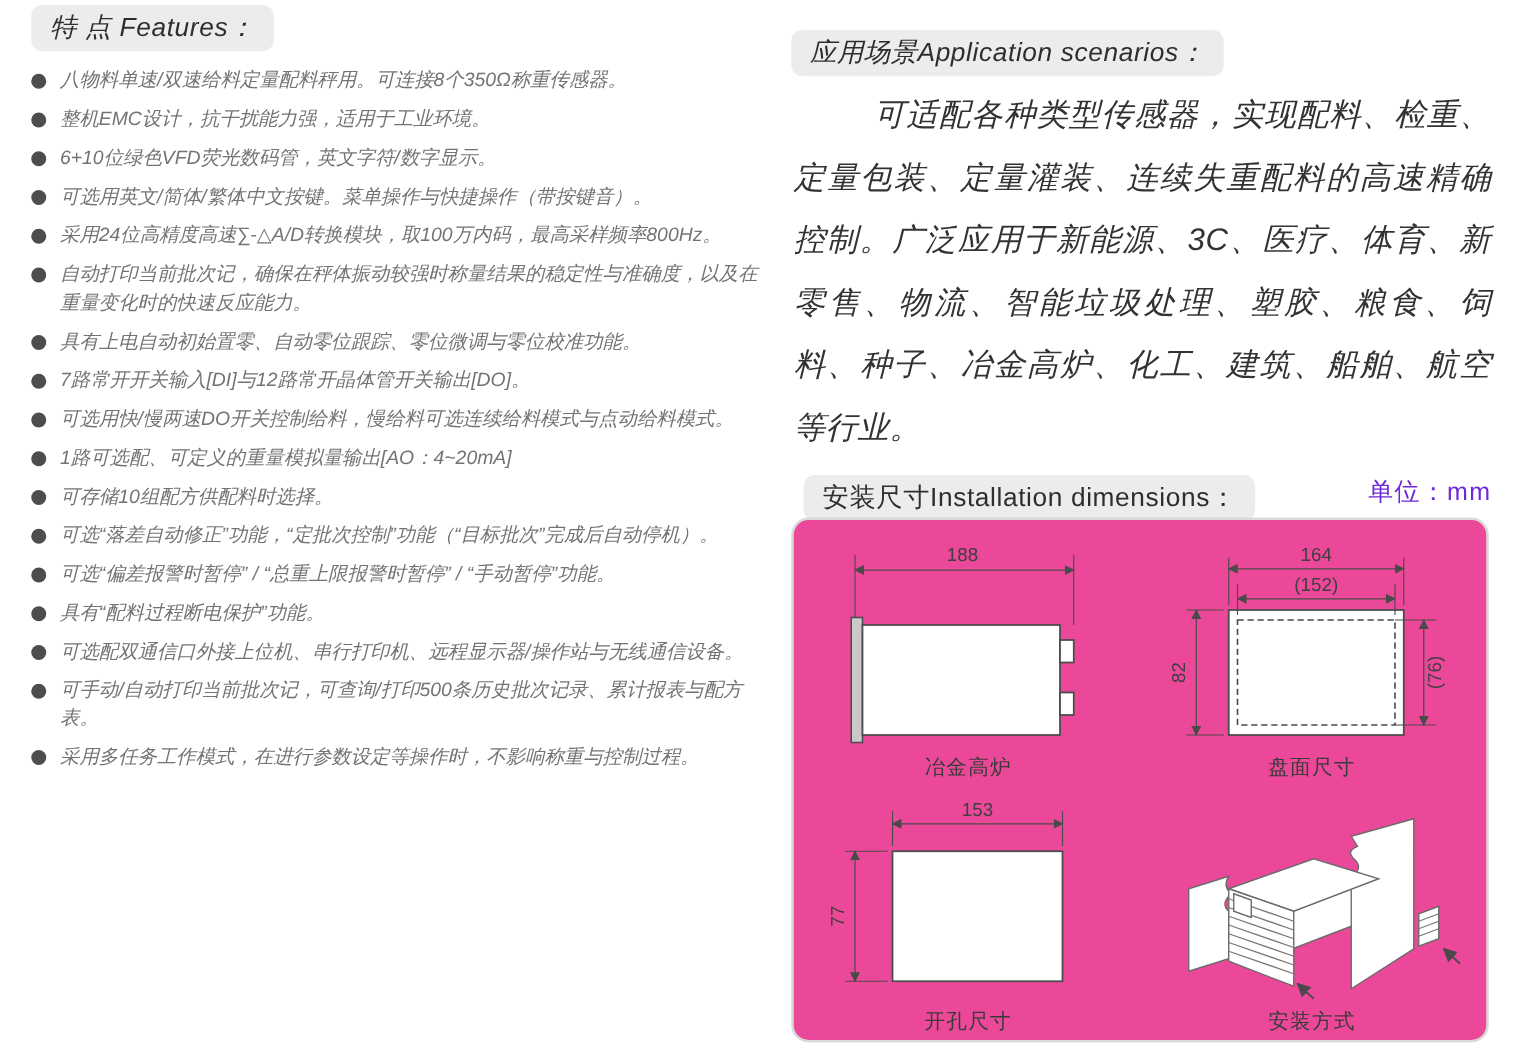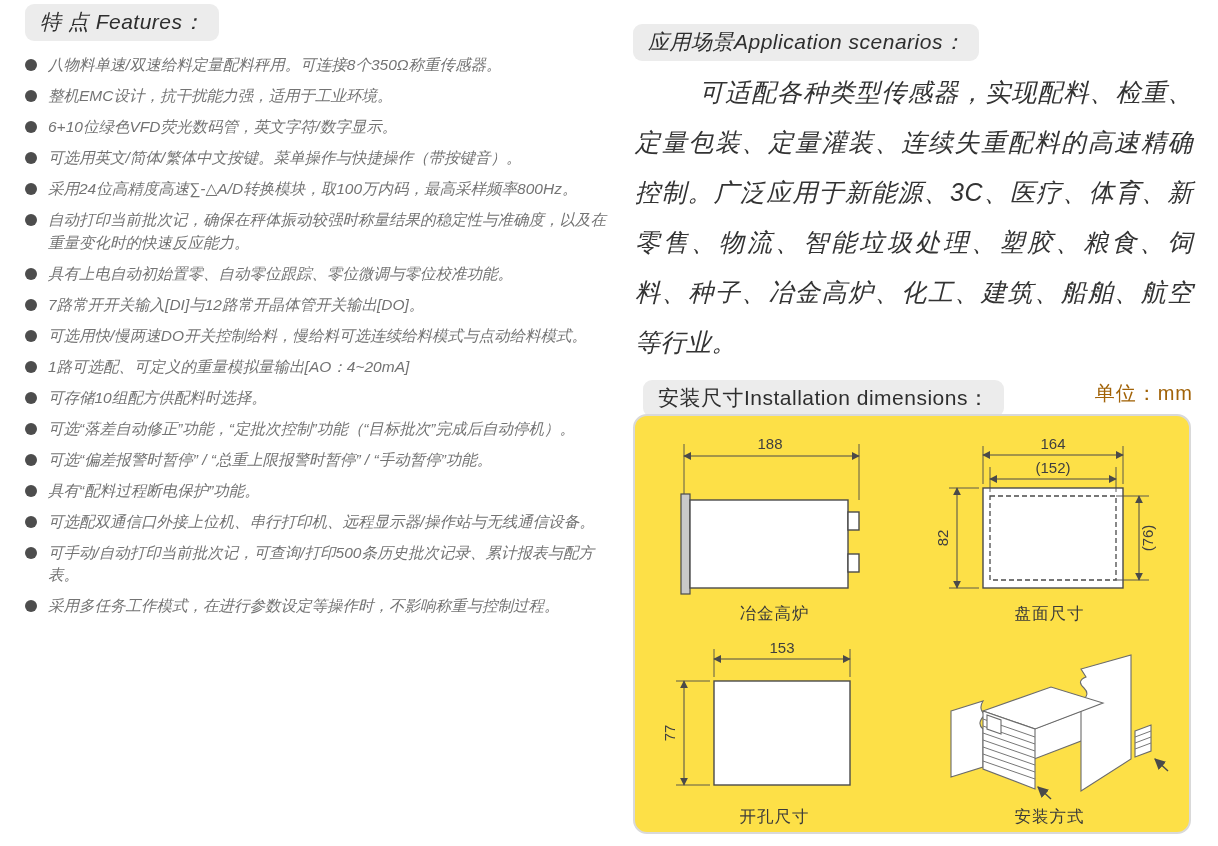--- a/index.html
+++ b/index.html
@@ -33,25 +33,25 @@
   .right-col { position:absolute; left:633px; top:24px; width:562px;font-style:italic; }
   .app-para {
     margin:6px 2px 0 2px; font-size:25px; line-height:50px; color:#333;
     text-align:justify; text-indent:64px; letter-spacing:0.5px;
   }
 
   .install-header {
     position:absolute; left:633px; top:380px; width:560px;
     display:flex; align-items:flex-start; justify-content:space-between;padding-left:10px;
   }
-  .unit-label { font-size:20px; color:#a16207; padding-bottom:1px; letter-spacing:1px;margin-left:30px; }
+  .unit-label { font-size:20px; color:#6d28d9; padding-bottom:1px; letter-spacing:1px;margin-left:30px; }
 
   .dims-panel {
     position:absolute; left:633px; top:414px; width:558px; height:420px;
-    border:2px solid #d9d9d9; border-radius:14px; background:#fde047;
+    border:2px solid #d9d9d9; border-radius:14px; background:#ec4899;
     display:grid; grid-template-columns:1fr 1fr; grid-template-rows:1fr 1fr;
     padding:6px 2px 4px 2px;
   }
   .cell { display:flex; flex-direction:column; align-items:center; justify-content:flex-end; }
   .cell svg { width:258px; height:168px; display:block; }
   .caption { font-size:16.5px; color:#3a3a3a; margin-top:1px; letter-spacing:1px; }
 
   svg text { font-family:"Liberation Sans","DejaVu Sans",sans-serif; font-size:15px; fill:#3f3f3f; }
   .dim { stroke:#4a4a4a; stroke-width:1; fill:none; }
   .ext { stroke:#4a4a4a; stroke-width:0.9; fill:none; }

